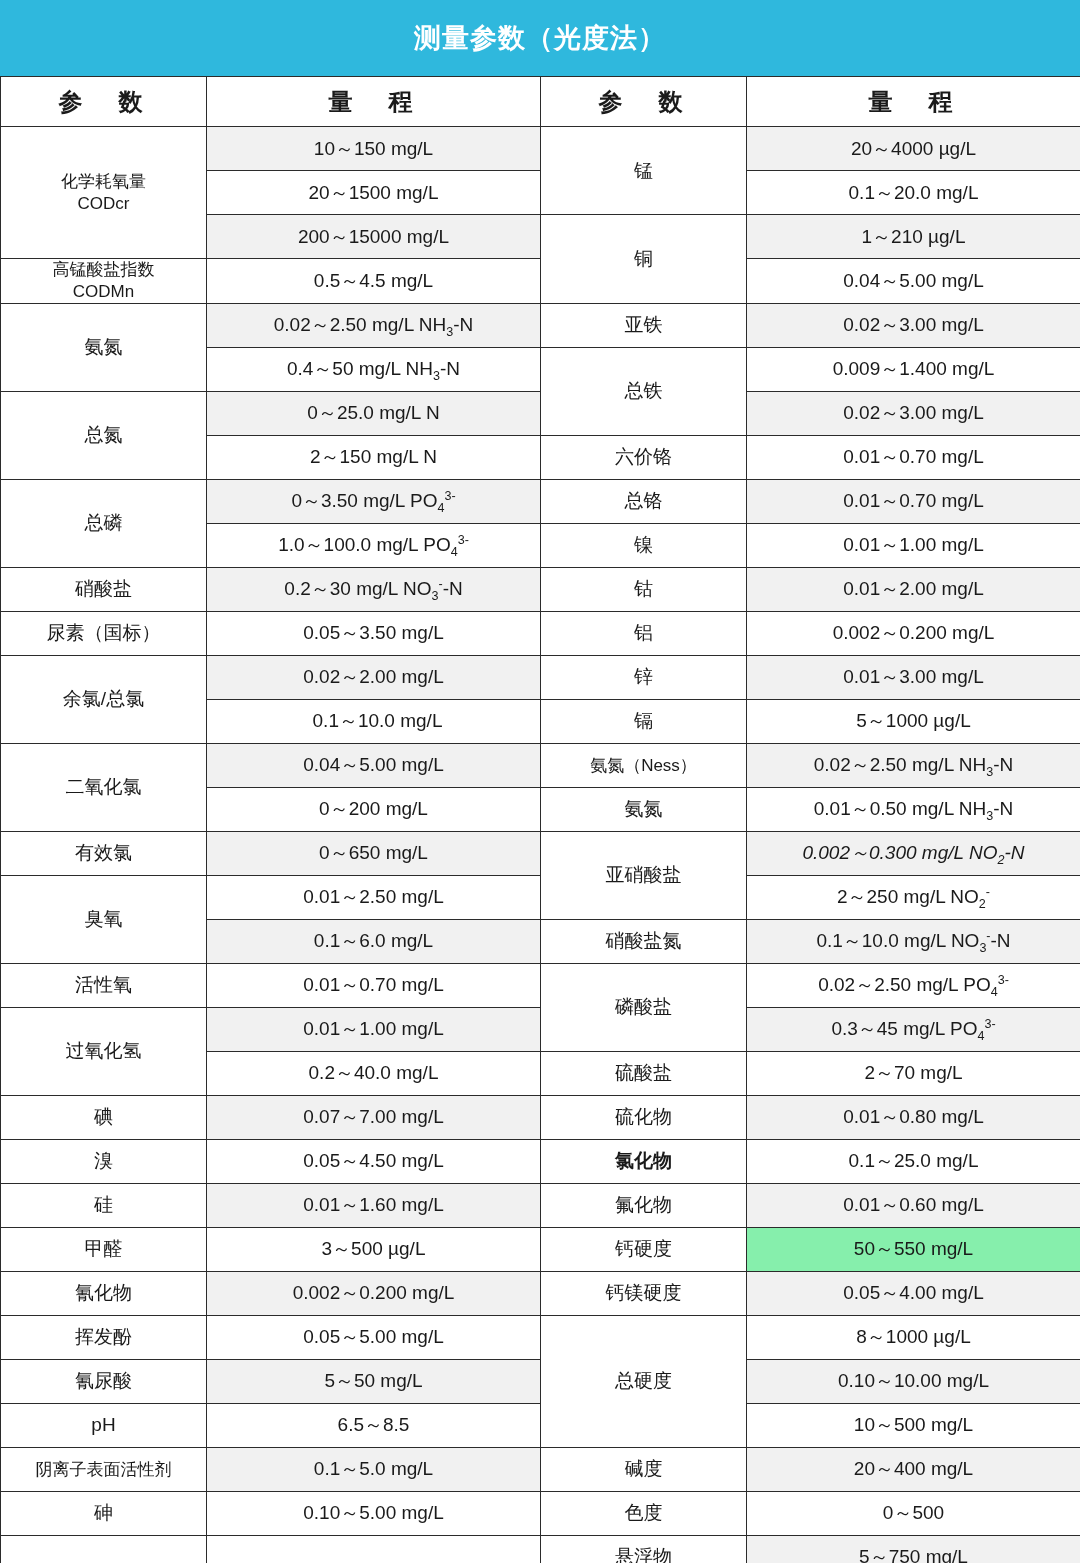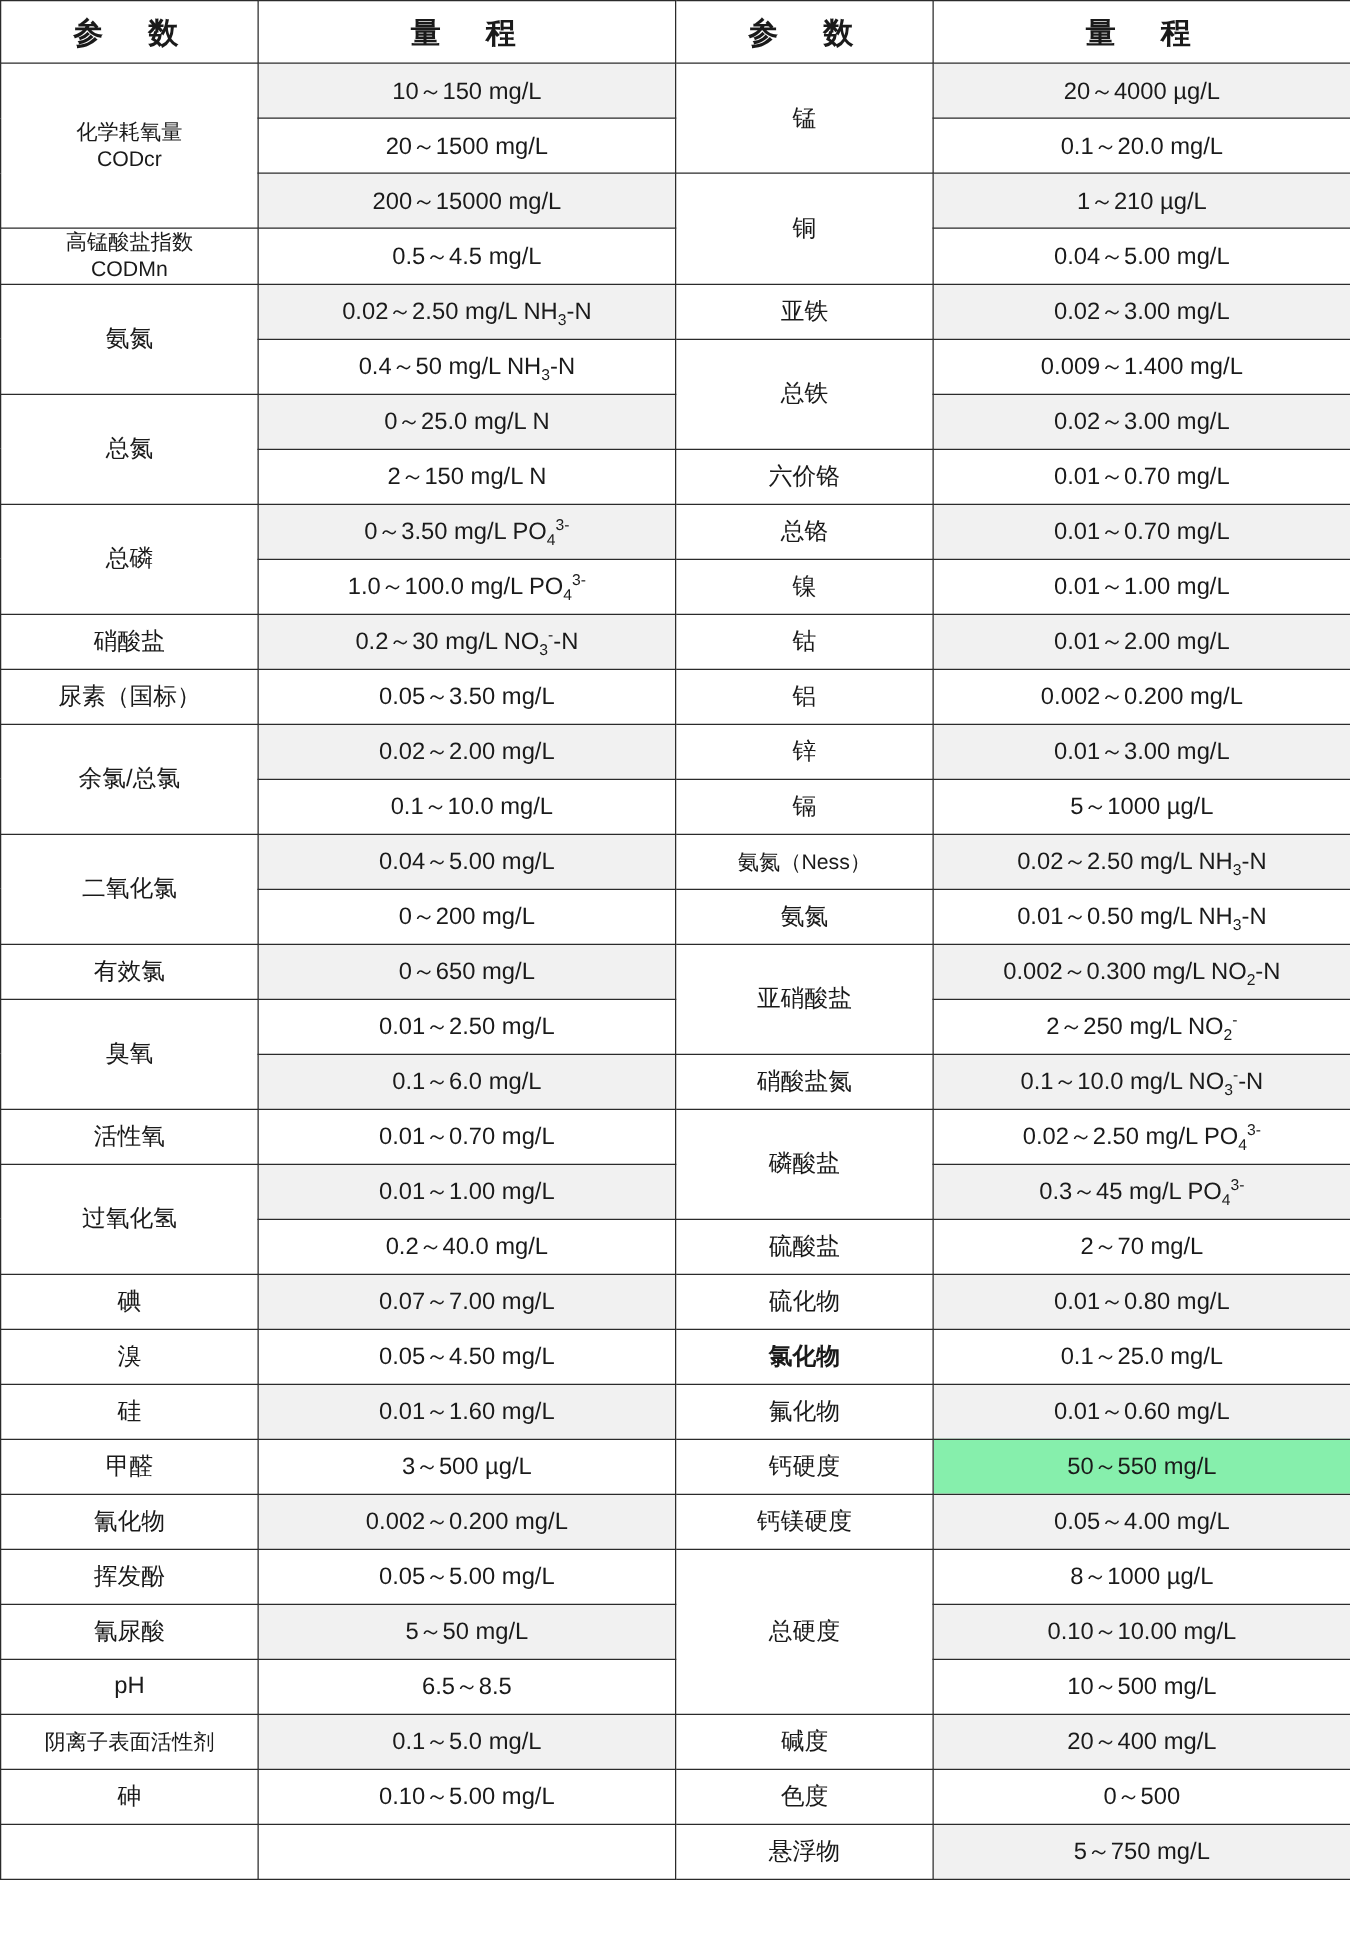--- a/index.html
+++ b/index.html
@@ -64,20 +64,21 @@
   sub, sup {
     font-size: 0.66em;
     line-height: 0;
   }
 </style>
 </head>
 <body>
 
 <div class="doc">
 
+  <div class="title-bar">测量参数（光度法）</div>
 
   <table class="params">
     <colgroup>
       <col class="c-param">
         <col class="c-range">
         <col class="c-param">
         <col class="c-range">
     </colgroup>
     <thead>
       <tr>
@@ -177,21 +178,21 @@
         </tr>
         <tr>
           <td class="range" style="background: rgb(255, 255, 255);">0～200 mg/L</td>
           <td class="param" style="background: rgb(255, 255, 255);">氨氮</td>
           <td class="range" style="background: rgb(255, 255, 255);">0.01～0.50 mg/L  NH<sub>3</sub>-N</td>
         </tr>
         <tr class="shade">
           <td class="param" style="background: rgb(255, 255, 255);">有效氯</td>
           <td class="range" style="background: rgb(241, 241, 241);">0～650 mg/L</td>
           <td class="param" rowspan="2" style="background: rgb(255, 255, 255);">亚硝酸盐</td>
-          <td class="range" style="background: rgb(241, 241, 241);">0.002～0.300 mg/L  NO<sub>2</sub>-N</td>
+          <td class="range" style="background: rgb(241, 241, 241); font-style: italic;">0.002～0.300 mg/L  NO<sub>2</sub>-N</td>
         </tr>
         <tr>
           <td class="param" rowspan="2" style="background: rgb(255, 255, 255);">臭氧</td>
           <td class="range" style="background: rgb(255, 255, 255);">0.01～2.50 mg/L</td>
           <td class="range" style="background: rgb(255, 255, 255);">2～250 mg/L NO<sub>2</sub><sup>-</sup></td>
         </tr>
         <tr class="shade">
           <td class="range" style="background: rgb(241, 241, 241);">0.1～6.0 mg/L</td>
           <td class="param" style="background: rgb(255, 255, 255);">硝酸盐氮</td>
           <td class="range" style="background: rgb(241, 241, 241);">0.1～10.0 mg/L NO<sub>3</sub><sup>-</sup>-N</td>

